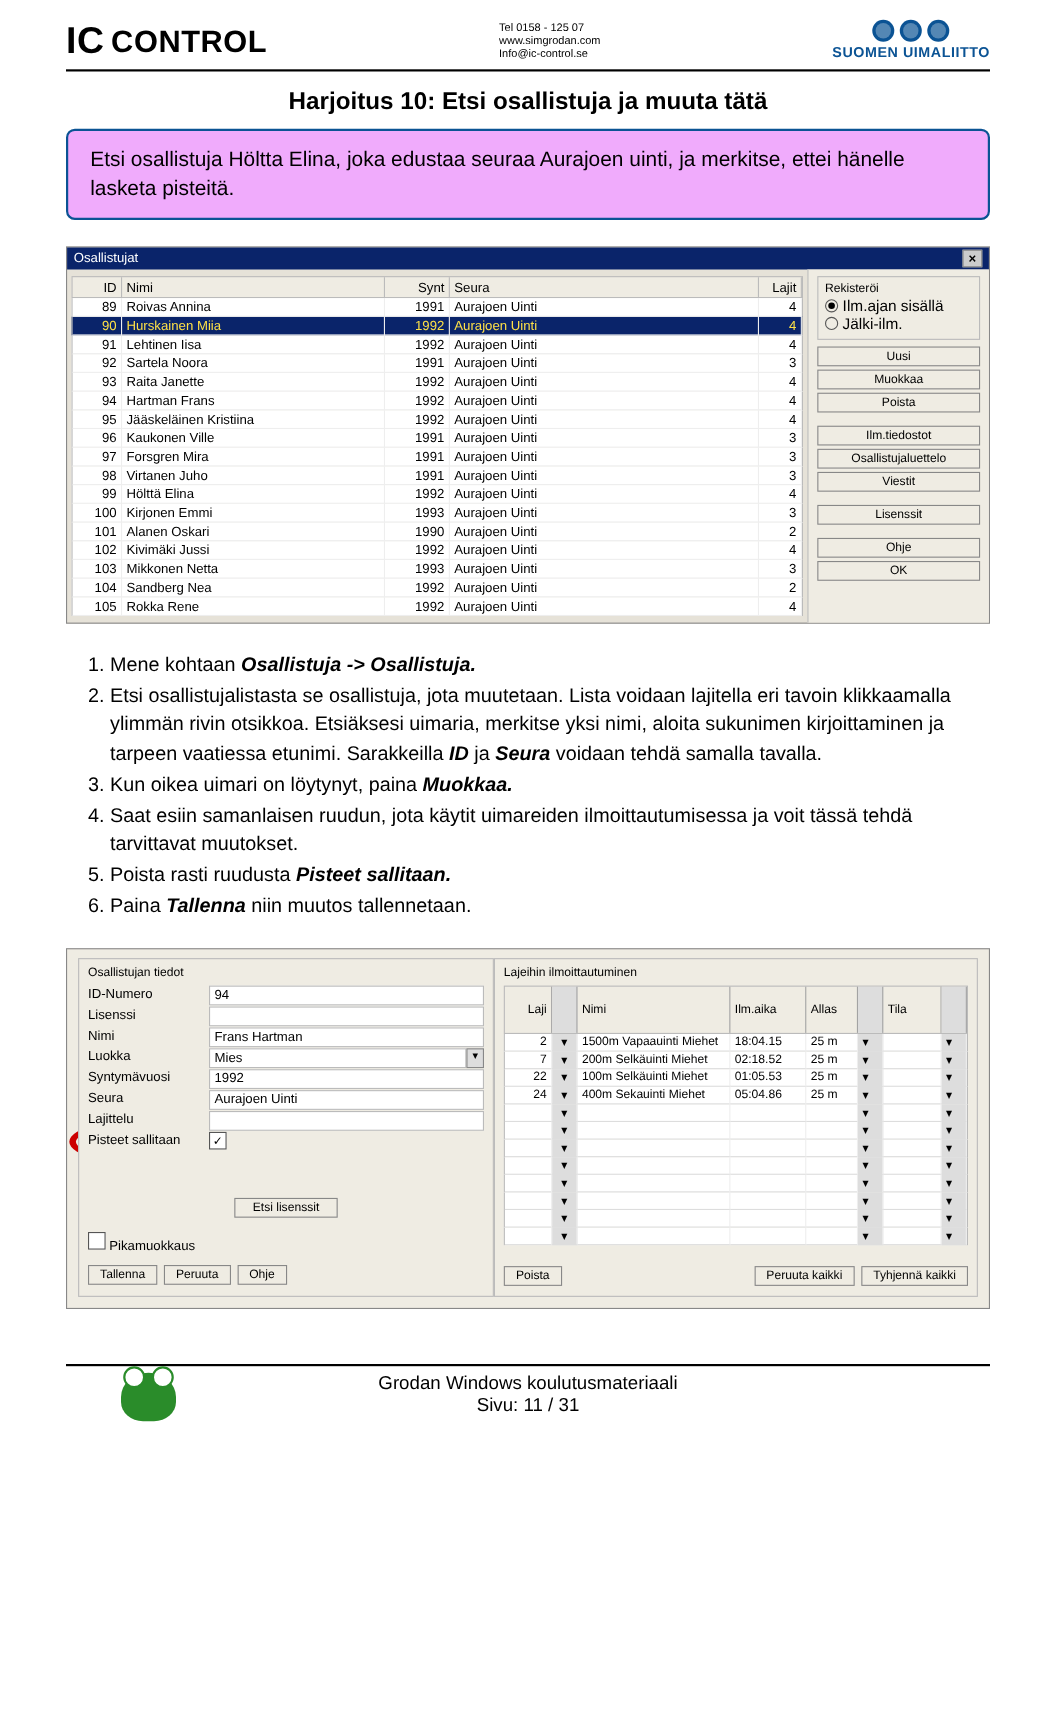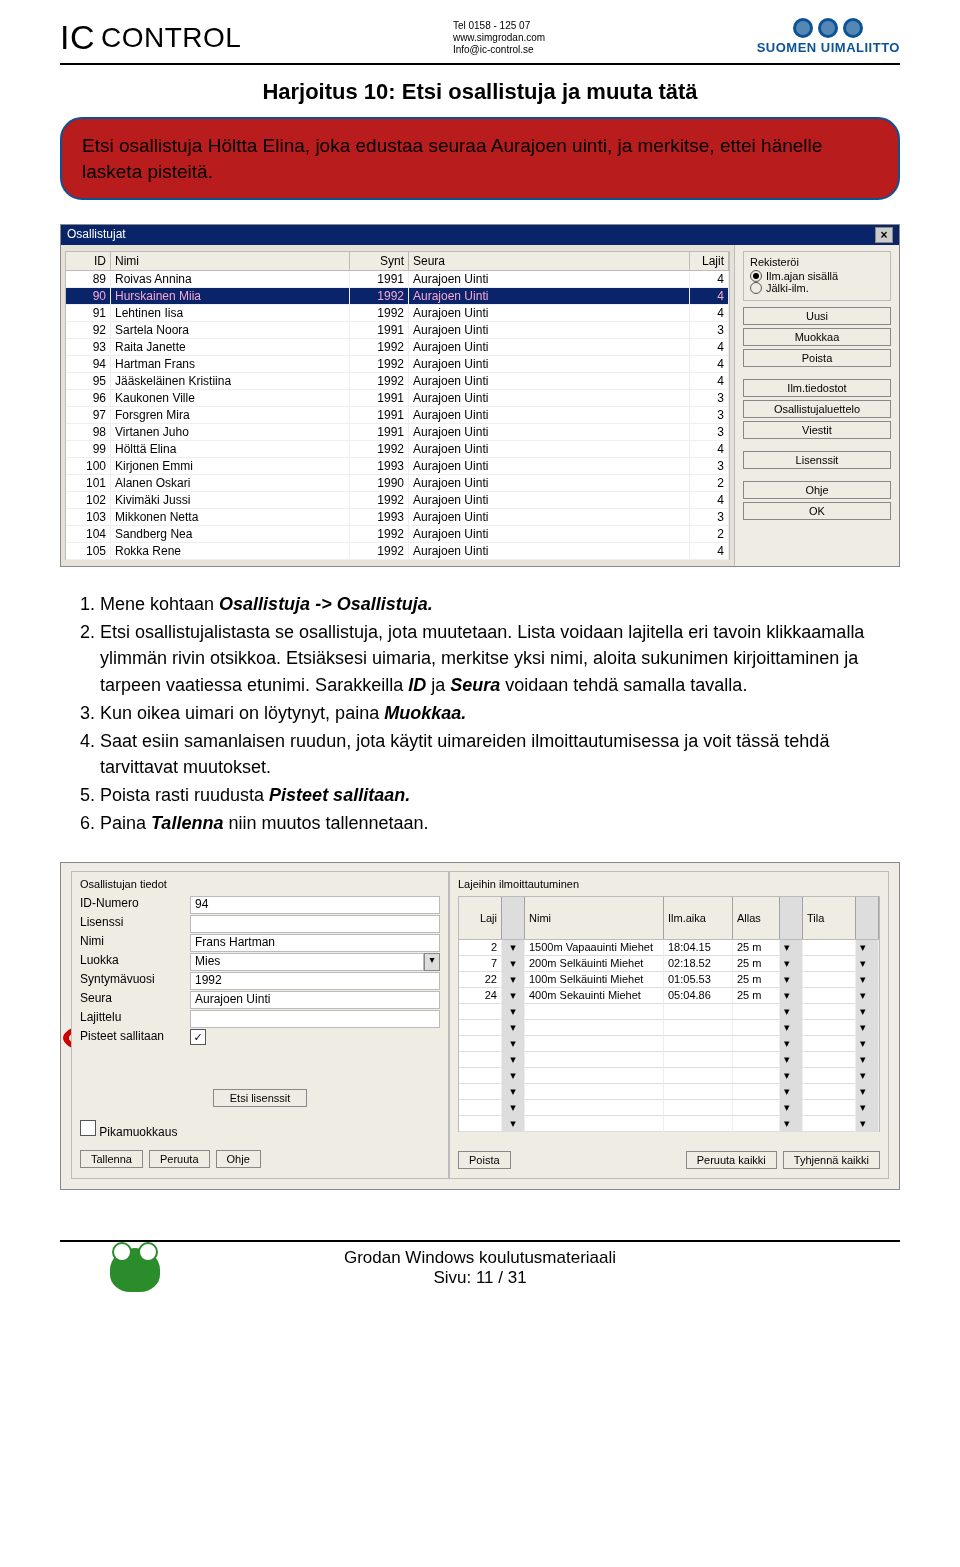--- a/index.html
+++ b/index.html
@@ -1,48 +1,48 @@
 <!DOCTYPE html>
 <html><head>
 <meta charset="utf-8">
 <style>
   body{margin:0;font-family:Arial,Helvetica,sans-serif;background:#fff;color:#000;width:960px}
   .page{padding:18px 60px 10px 60px}
   .hdr{display:flex;align-items:flex-start;justify-content:space-between;margin-bottom:6px}
-  .logo-left{display:flex;align-items:center;gap:6px;font-weight:400;font-size:28px;letter-spacing:.5px}
+  .logo-left{display:flex;align-items:center;gap:6px;font-weight:700;font-size:28px;letter-spacing:.5px}
   .logo-left .ic{font-size:34px}
   .contact{font-size:10px;line-height:1.2;margin-top:2px}
   .logo-right{text-align:left}
   .uima-icons{display:flex;gap:5px;justify-content:center;margin-bottom:2px}
   .uima-icons span{width:20px;height:20px;border-radius:50%;background:#0b5394;display:inline-block;position:relative}
   .uima-icons span::after{content:"";position:absolute;inset:3px;border-radius:50%;background:#fff;opacity:.3}
   .uima-txt{color:#0b5394;font-weight:bold;font-size:13px;letter-spacing:.5px}
   hr{border:none;border-top:2px solid #000;margin:4px 0 14px 0}
   .title{font-size:22px;font-weight:bold;text-align:center;margin:6px 0 12px 0}
-  .callout{border:2px solid #0b5394;border-radius:22px;padding:14px 20px;font-size:19px;line-height:1.35;margin-bottom:24px;background:#b91c1c}
+  .callout{border:2px solid #0b5394;border-radius:8px;padding:14px 20px;font-size:19px;line-height:1.35;margin-bottom:24px;background:#f0abfc}
   .callout .inner{display:block}
   .shot{border:1px solid #888;background:#e6e2d8;font-size:12px;margin-bottom:24px}
   .shot .tbar{background:#0a246a;color:#fff;padding:2px 6px;display:flex;justify-content:space-between;align-items:flex-start}
   .shot .tbar .x{background:#ccc;color:#000;width:16px;text-align:center;font-weight:bold;border:1px solid #888}
   .shot .body{display:flex}
   .grid{flex:1;padding:6px 4px}
   .ghead{display:flex;background:#efece3;border:1px solid #bbb;font-weight:normal}
   .ghead div{padding:2px 4px;border-right:1px solid #bbb}
   .grow{display:flex;background:#fff;border-left:1px solid #bbb;border-right:1px solid #bbb}
-  .grow:nth-child(2){background:#0a246a;color:#f9a8d4}
+  .grow:nth-child(2){background:#0a246a;color:#fde047}
   .grow div{padding:1px 4px;border-bottom:1px solid #eee;border-right:1px solid #eee;white-space:nowrap;overflow:hidden}
   .c-id{width:36px;text-align:right}
   .c-nm{width:230px}
   .c-yr{width:50px;text-align:right}
   .c-cl{flex:1}
   .c-ct{width:30px;text-align:right}
   .side{width:148px;padding:6px 8px;background:#efece3;border-left:1px solid #bbb}
   .fset{border:1px solid #bbb;padding:4px 6px 6px 6px;margin-bottom:6px}
   .fset .lg{font-size:11px;margin-bottom:2px}
-  .radio{font-size:11px;display:flex;align-items:center;gap:4px}
+  .radio{font-size:14px;display:flex;align-items:center;gap:4px}
   .radio .dot{width:10px;height:10px;border:1px solid #555;border-radius:50%;display:inline-block;position:relative}
   .radio.sel .dot::after{content:"";position:absolute;inset:2px;background:#000;border-radius:50%}
   .btn{background:#efece3;border:1px solid #888;padding:2px 4px;margin:3px 0;text-align:center;font-size:11px}
   .pad{height:6px}
   ol.steps{font-size:18px;line-height:1.45;padding-left:40px;margin:14px 0 26px 0}
   ol.steps li{margin-bottom:2px}
   .bi{font-weight:bold;font-style:italic}
   .shot2{border:1px solid #888;background:#efece3;font-size:12px;display:flex;padding:8px 10px 10px 10px;position:relative}
   .panel{border:1px solid #bbb;padding:6px 8px;background:#efece3}
   .panel .pl{font-size:11px;margin-bottom:6px}

